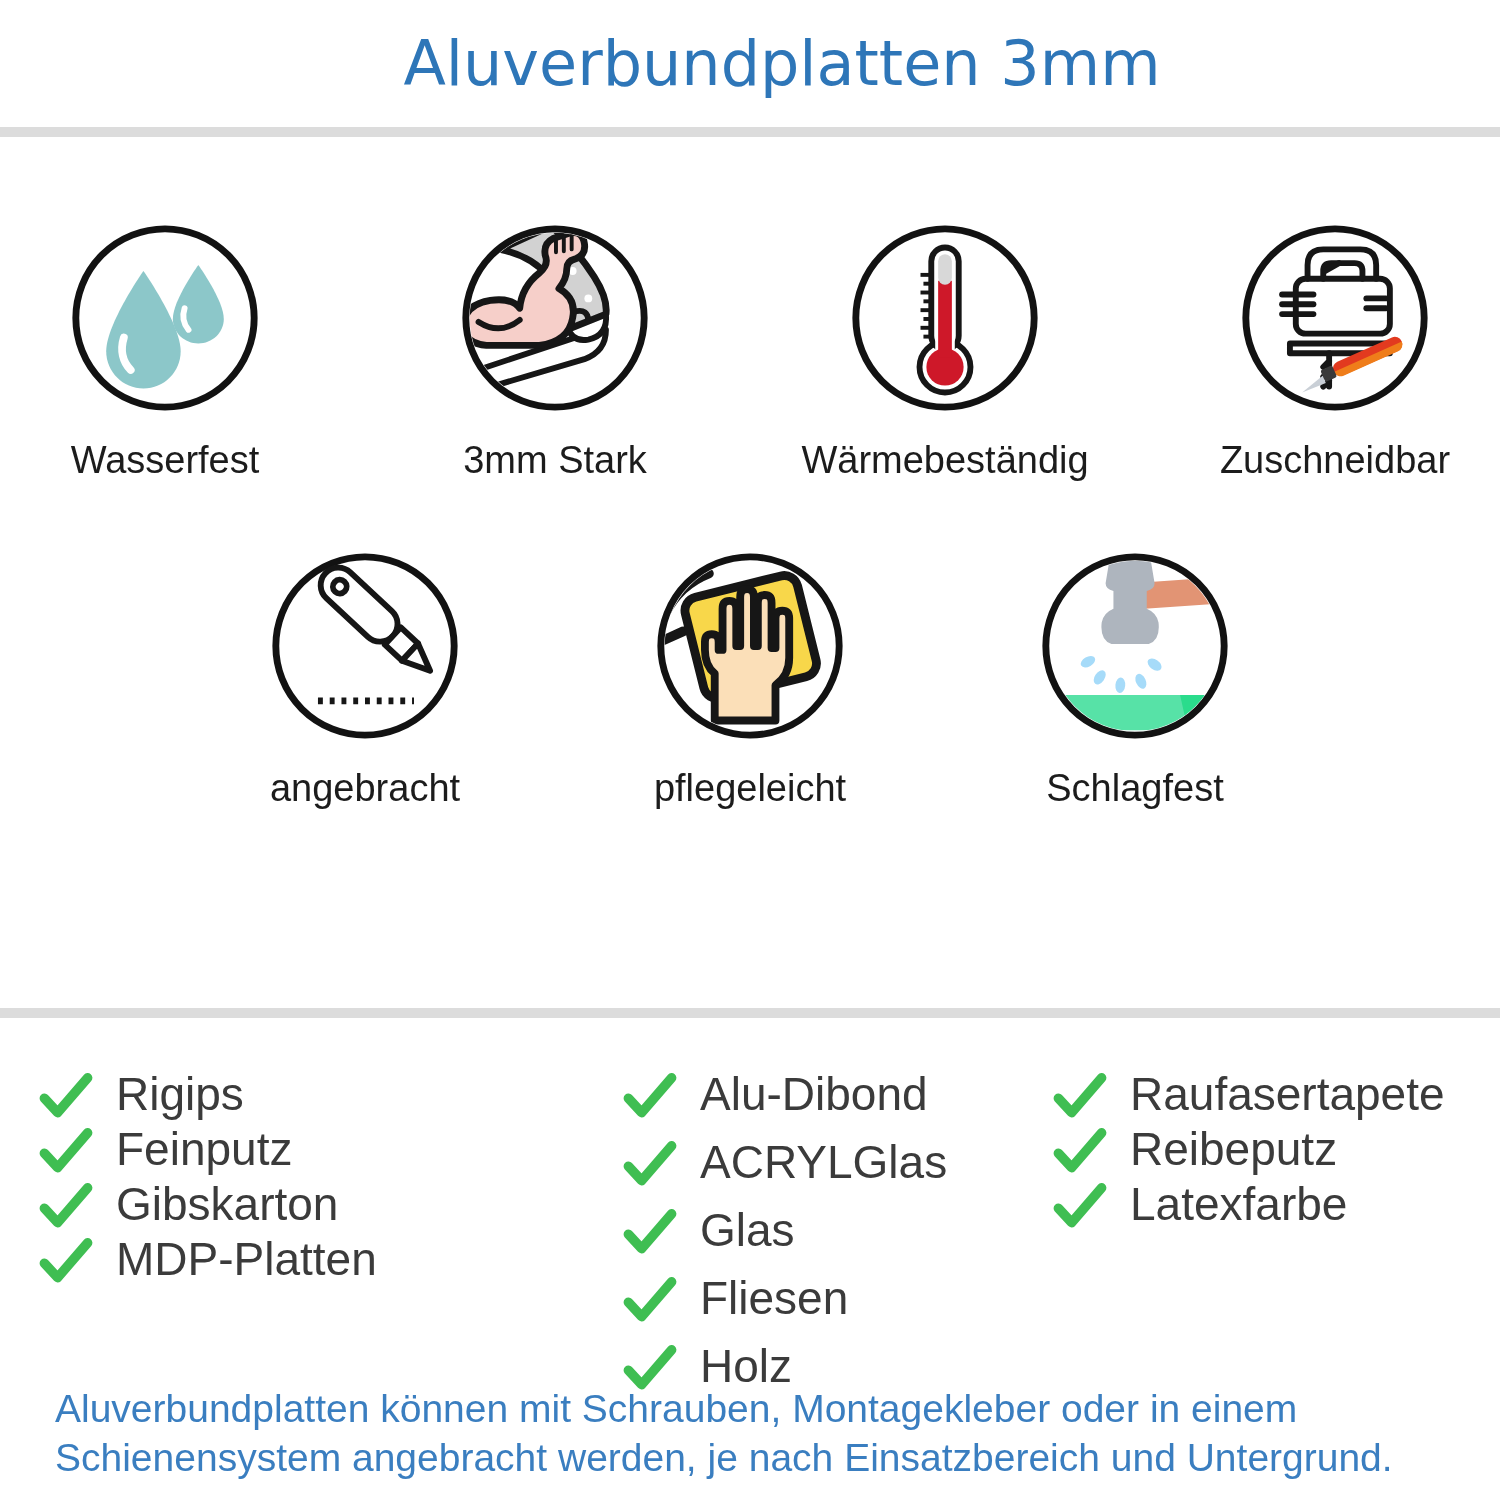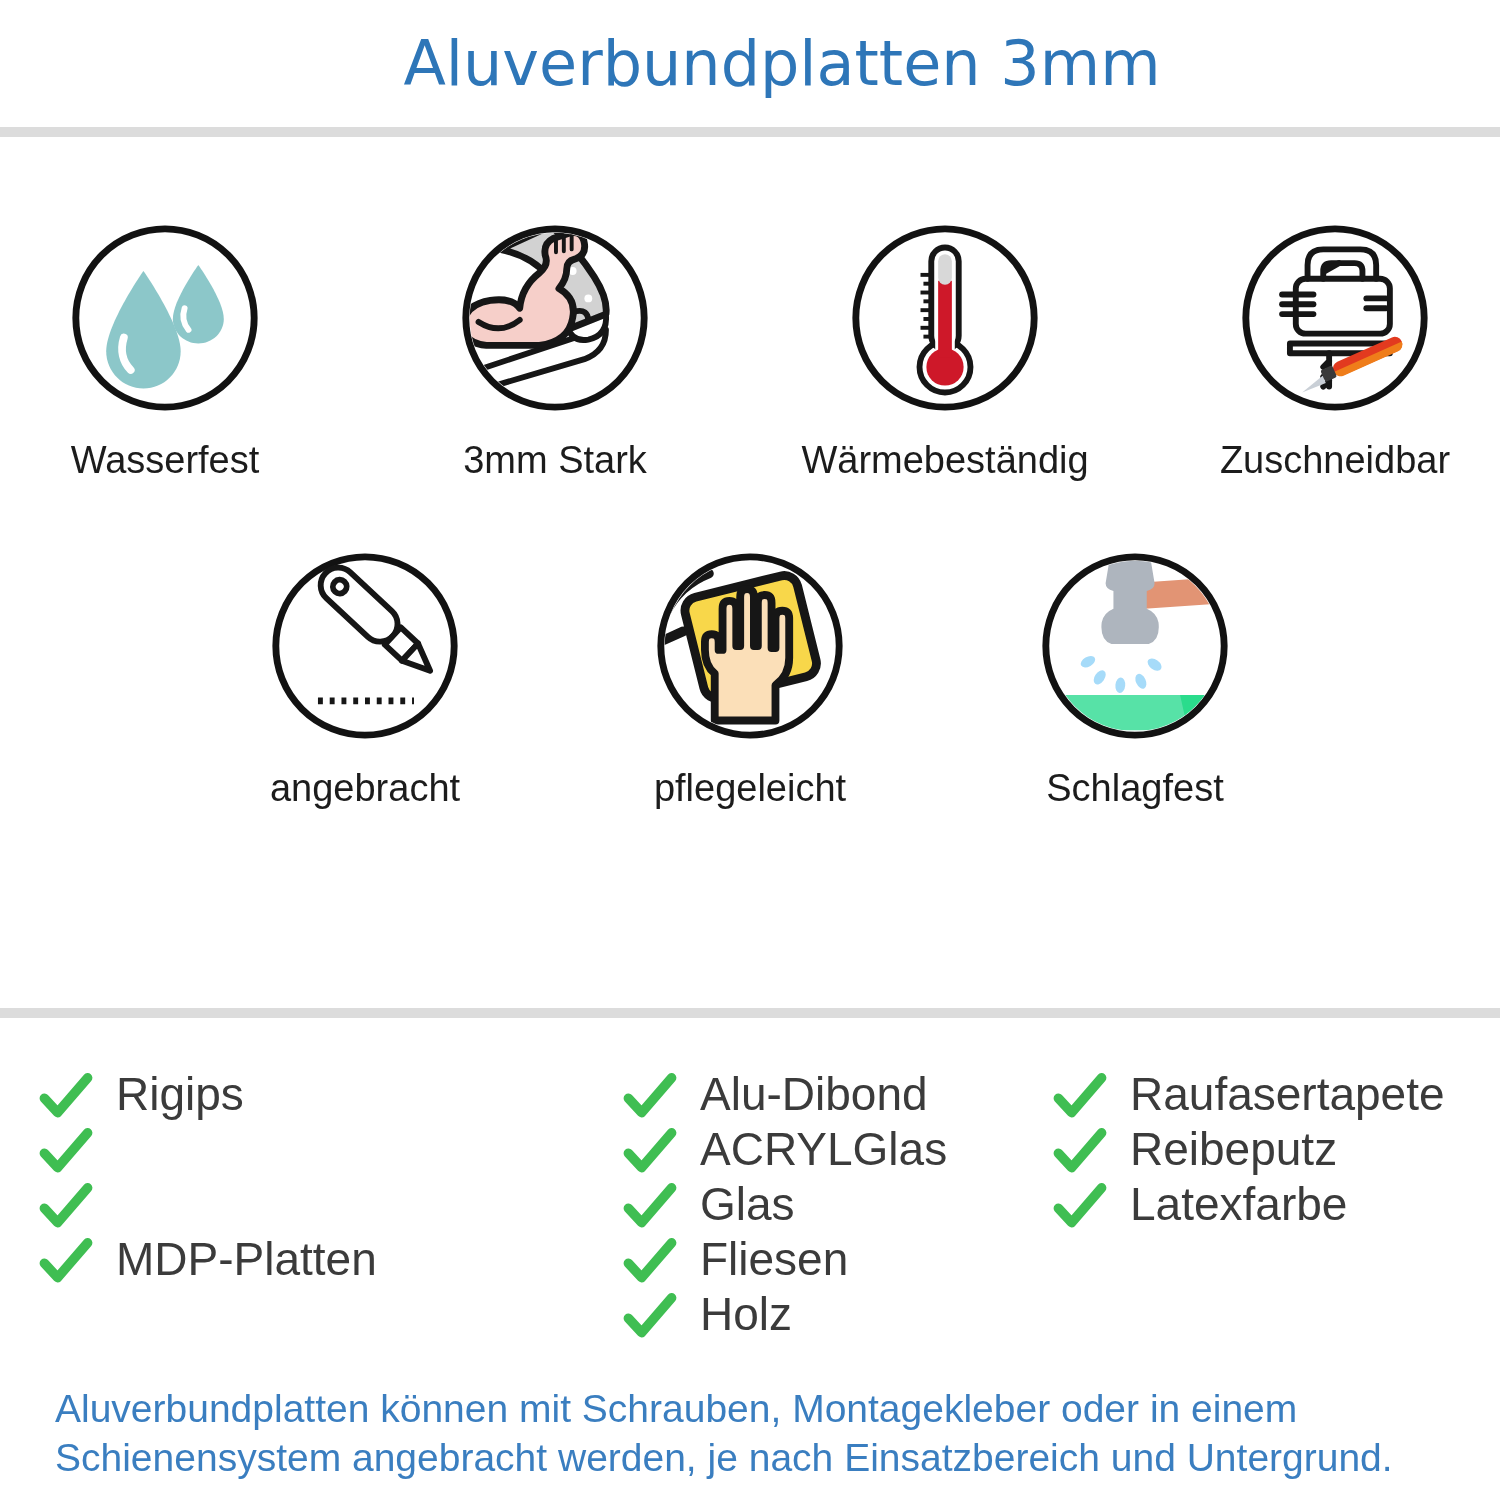--- a/index.html
+++ b/index.html
@@ -32,21 +32,21 @@
   .icon-circle{ width:196px; height:196px; display:block; }
   .icon-circle svg{ width:196px; height:196px; display:block; }
   .feature-label{
     margin-top:22px; font-size:38px; line-height:44px; color:var(--labeltext);
     white-space:nowrap; font-weight:400;
   }
 
   .substrates{ position:absolute; top:1066px; left:0; width:1500px; height:300px; }
   .sub-col{ position:absolute; top:0; display:flex; flex-direction:column; }
   .col-1{ left:38px;  width:585px; }
-  .col-2{ left:622px; width:430px; }
+  .col-2{ left:622px; width:430px;gap:13px; }
   .col-3{ left:1052px; width:445px; }
   .check-item{ display:flex; align-items:flex-end; height:55px; }
   .check-item svg.check{ width:56px; height:48px; flex:0 0 56px; }
   svg.check path{ stroke:var(--check); stroke-width:8; fill:none; stroke-linecap:round; stroke-linejoin:round; }
   .check-text{
     margin-left:22px; font-size:46px; color:var(--listtext); white-space:nowrap; font-weight:400;
   }
 
   .footer{
     position:absolute; top:1384px; left:55px; width:1400px;
@@ -236,25 +236,27 @@
       <div class="check-item">
         <svg class="check" viewBox="0 0 44 40">
             <path d="M4,21 L15,33 L40,4"></path>
           </svg>
         <span class="check-text">Rigips</span>
       </div>
       <div class="check-item">
         <svg class="check" viewBox="0 0 44 40">
             <path d="M4,21 L15,33 L40,4"></path>
           </svg>
-      </div>
-      <div class="check-item">
-        <svg class="check" viewBox="0 0 44 40">
-            <path d="M4,21 L15,33 L40,4"></path>
-          </svg>
+        <span class="check-text">Feinputz</span>
+      </div>
+      <div class="check-item">
+        <svg class="check" viewBox="0 0 44 40">
+            <path d="M4,21 L15,33 L40,4"></path>
+          </svg>
+        <span class="check-text">Gibskarton</span>
       </div>
       <div class="check-item">
         <svg class="check" viewBox="0 0 44 40">
             <path d="M4,21 L15,33 L40,4"></path>
           </svg>
         <span class="check-text">MDP-Platten</span>
       </div>
     </div>
 
     <div class="sub-col col-2">

